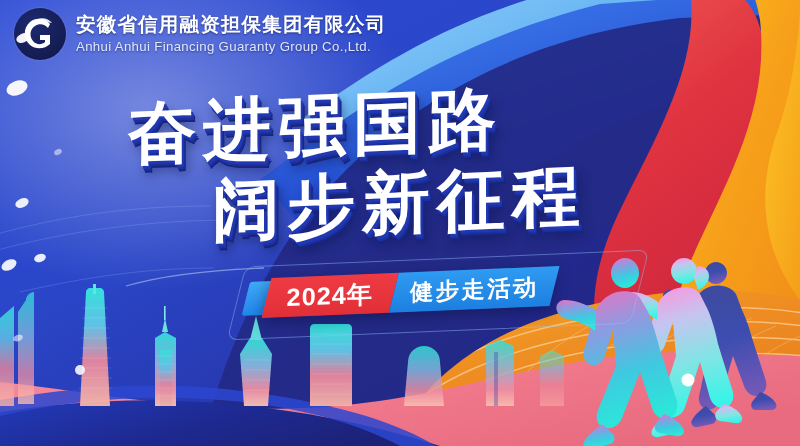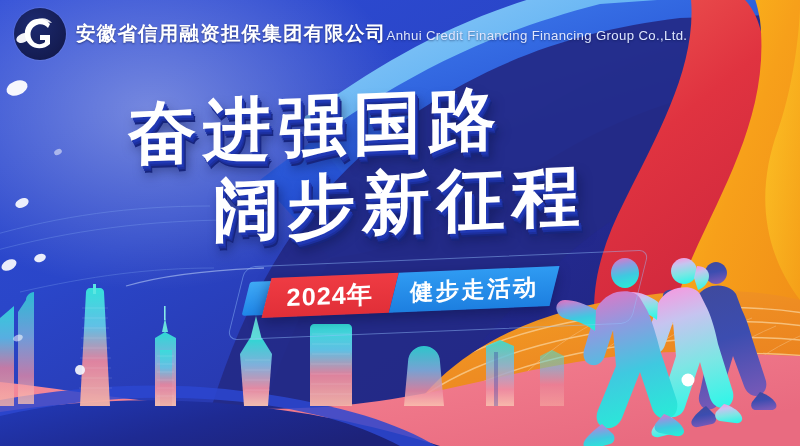--- a/index.html
+++ b/index.html
@@ -20,21 +20,21 @@
     display:flex;align-items:center;gap:10px;
     z-index:40;
   }
   #logo-mark{
     width:52px;height:52px;border-radius:50%;
     background:radial-gradient(circle at 38% 32%,#1d2a70 0%,#141c52 70%,#101640 100%);
     position:relative;flex:0 0 auto;
     box-shadow:0 0 0 1px rgba(255,255,255,.08);
   }
   #logo-mark svg{position:absolute;left:0;top:0;}
-  #brand-text{display:flex;justify-content:center;line-height:1;}
+  #brand-text{display:flex;flex-direction:column;justify-content:center;line-height:1;}
   #brand-cn{
     color:#ffffff;font-size:19.5px;font-weight:bold;letter-spacing:1.2px;
     text-shadow:0 1px 2px rgba(10,20,70,.55);
     white-space:nowrap;
   }
   #brand-en{
     color:#dfe7ff;font-size:13.2px;font-weight:400;letter-spacing:.35px;
     margin-top:5px;white-space:nowrap;
     text-shadow:0 1px 2px rgba(10,20,70,.5);
   }
@@ -367,21 +367,21 @@
       <svg width="52" height="52" viewBox="0 0 52 52">
         <path d="M36,16 C31,10 22,9 16,14 C9,20 9,31 16,37 C22,42 31,41 36,36
                  L36,27 L26,27 L26,32 L31,32 L31,34 C28,37 22,37 19,33
                  C15,28 16,21 21,18 C25,15 31,16 34,20 Z" fill="#ffffff"></path>
         <path d="M24,11 C29,9 35,11 38,15 C34,14 29,14 25,16 Z" fill="#ffffff" opacity="0.9"></path>
         <ellipse cx="9" cy="30" rx="7" ry="4.5" transform="rotate(-24 9 30)" fill="#ffffff" opacity="0.95"></ellipse>
       </svg>
     </div>
     <div id="brand-text">
       <div id="brand-cn">安徽省信用融资担保集团有限公司</div>
-      <div id="brand-en">Anhui Credit Financing Financing Group Co.,Ltd.</div>
+      <div id="brand-en">Anhui Anhui Financing Guaranty Group Co.,Ltd.</div>
     </div>
   </div>
 
   <div id="headline">
     <div id="hl-1" class="hl-line">奋进强国路</div>
     <div id="hl-2" class="hl-line">阔步新征程</div>
   </div>
 
   <div id="badge-frame"></div>
   <div id="badge-accent"></div>

